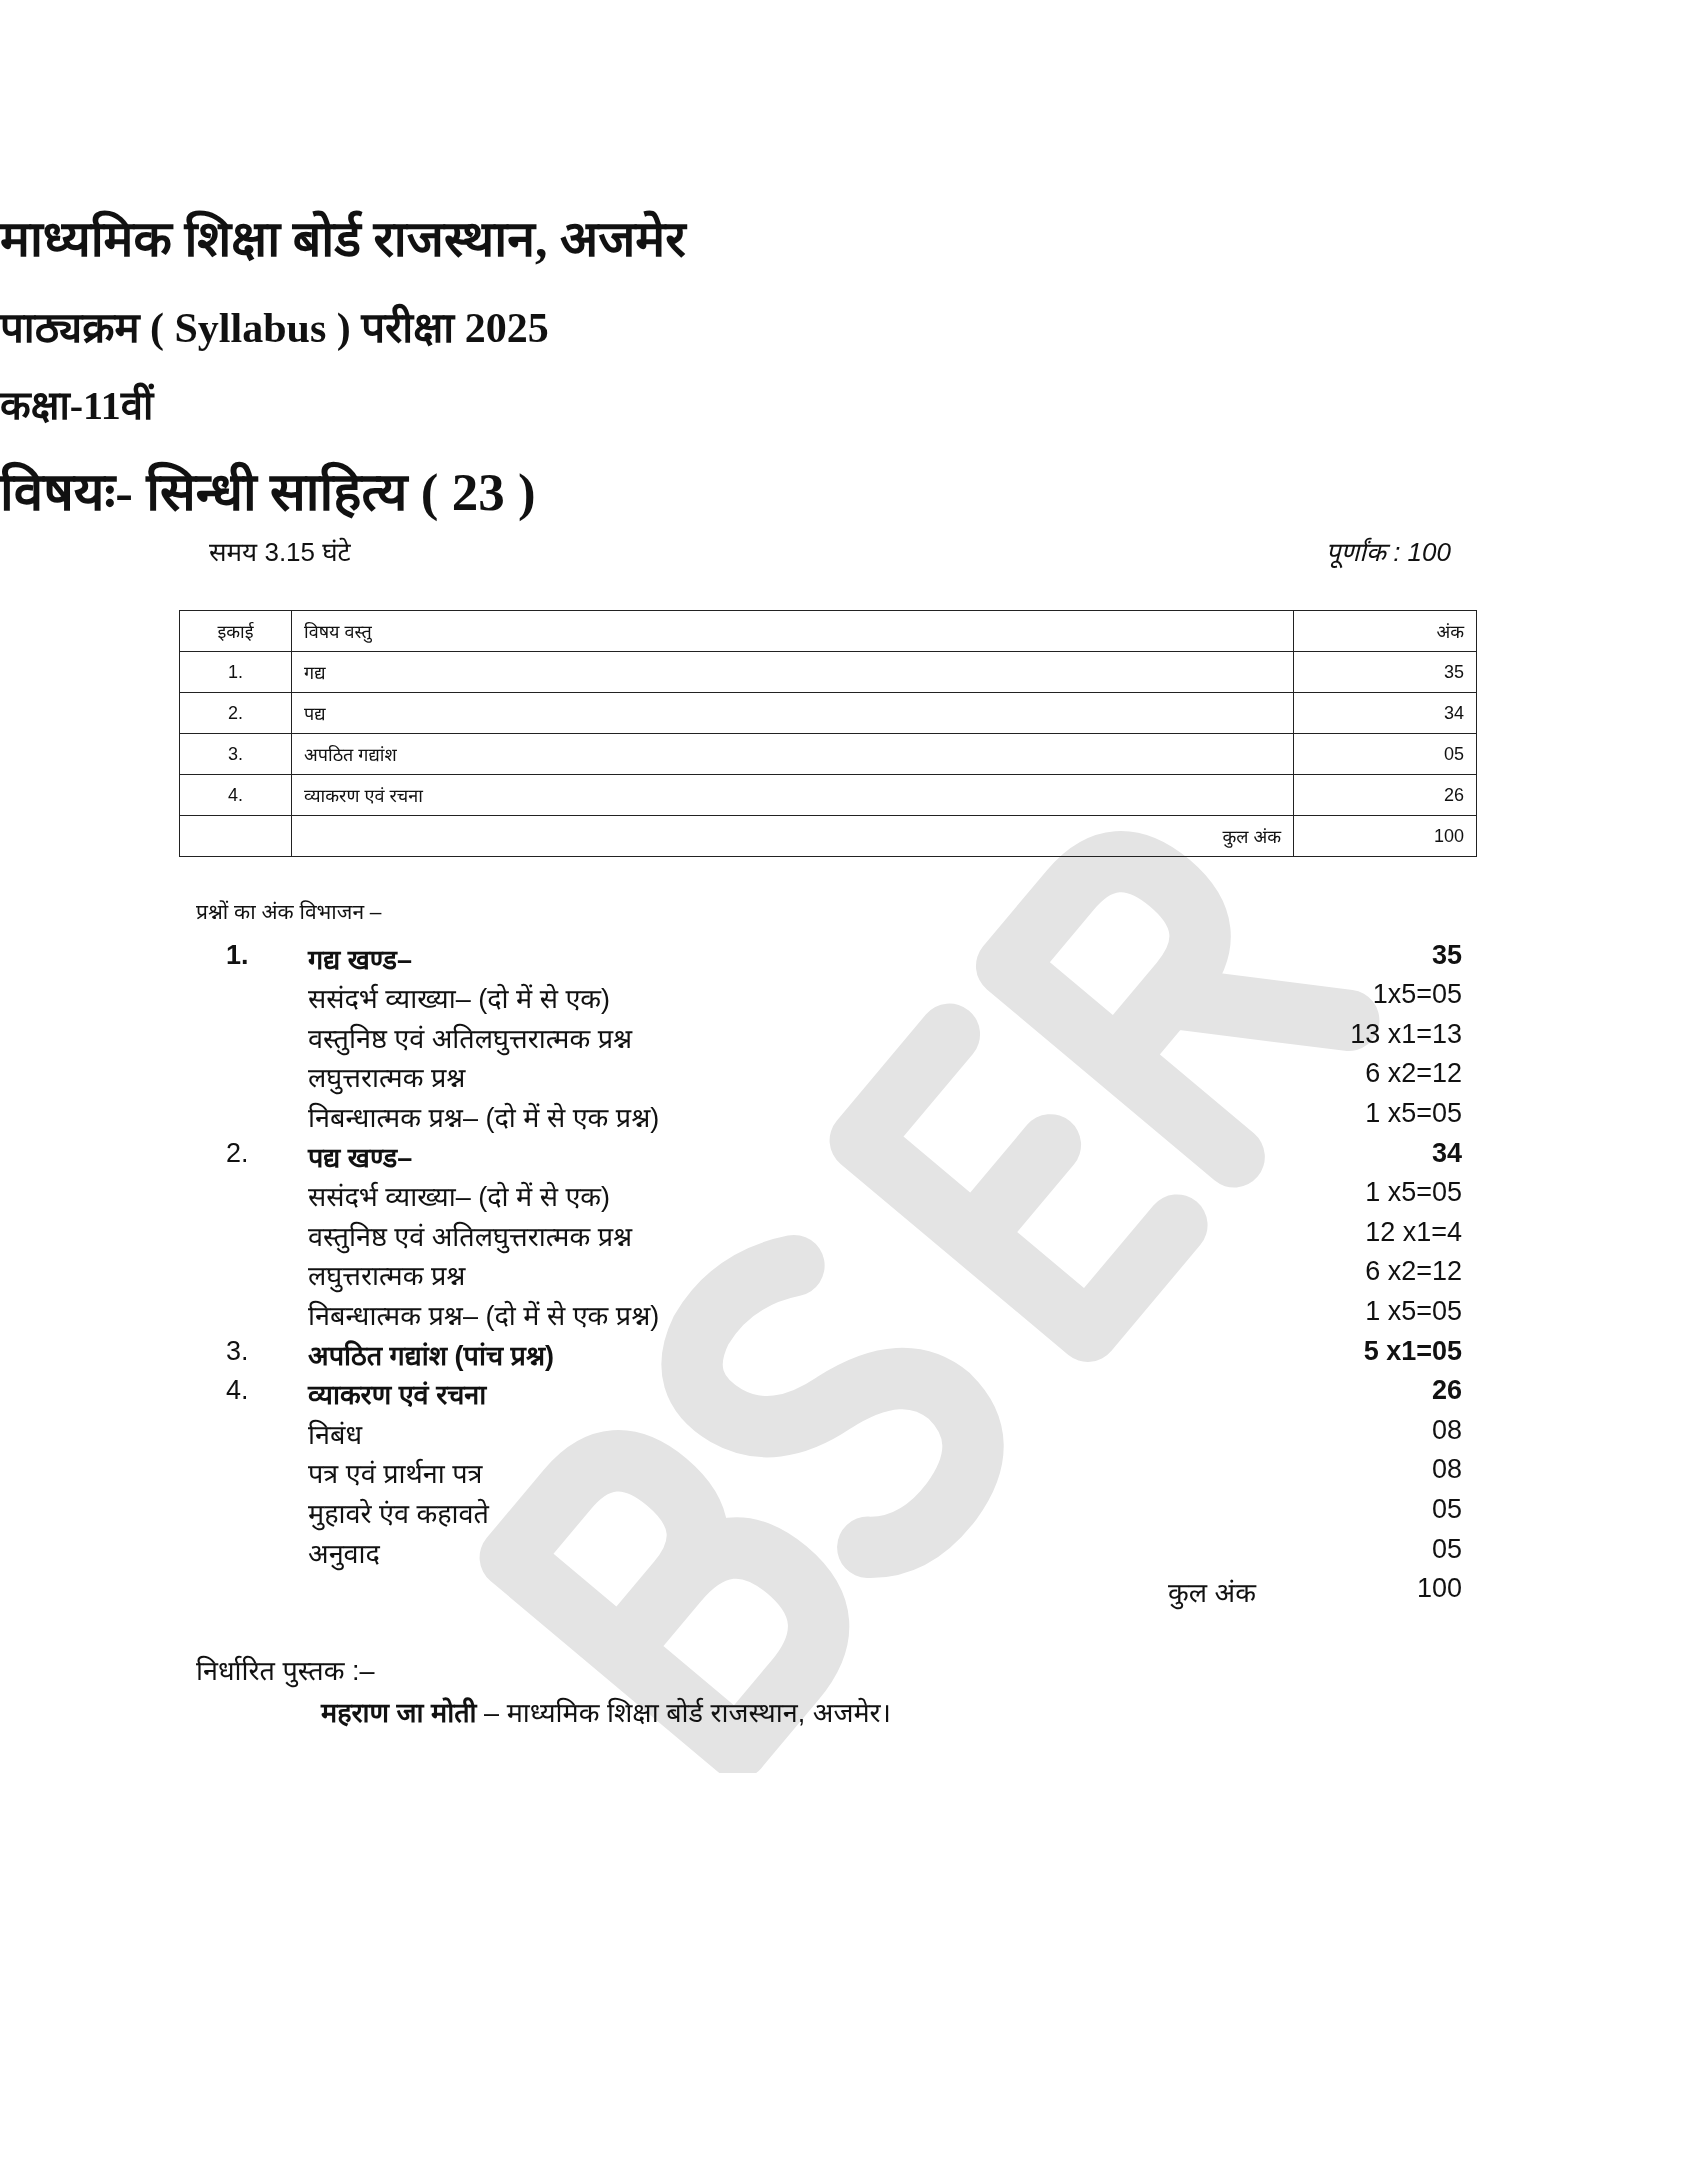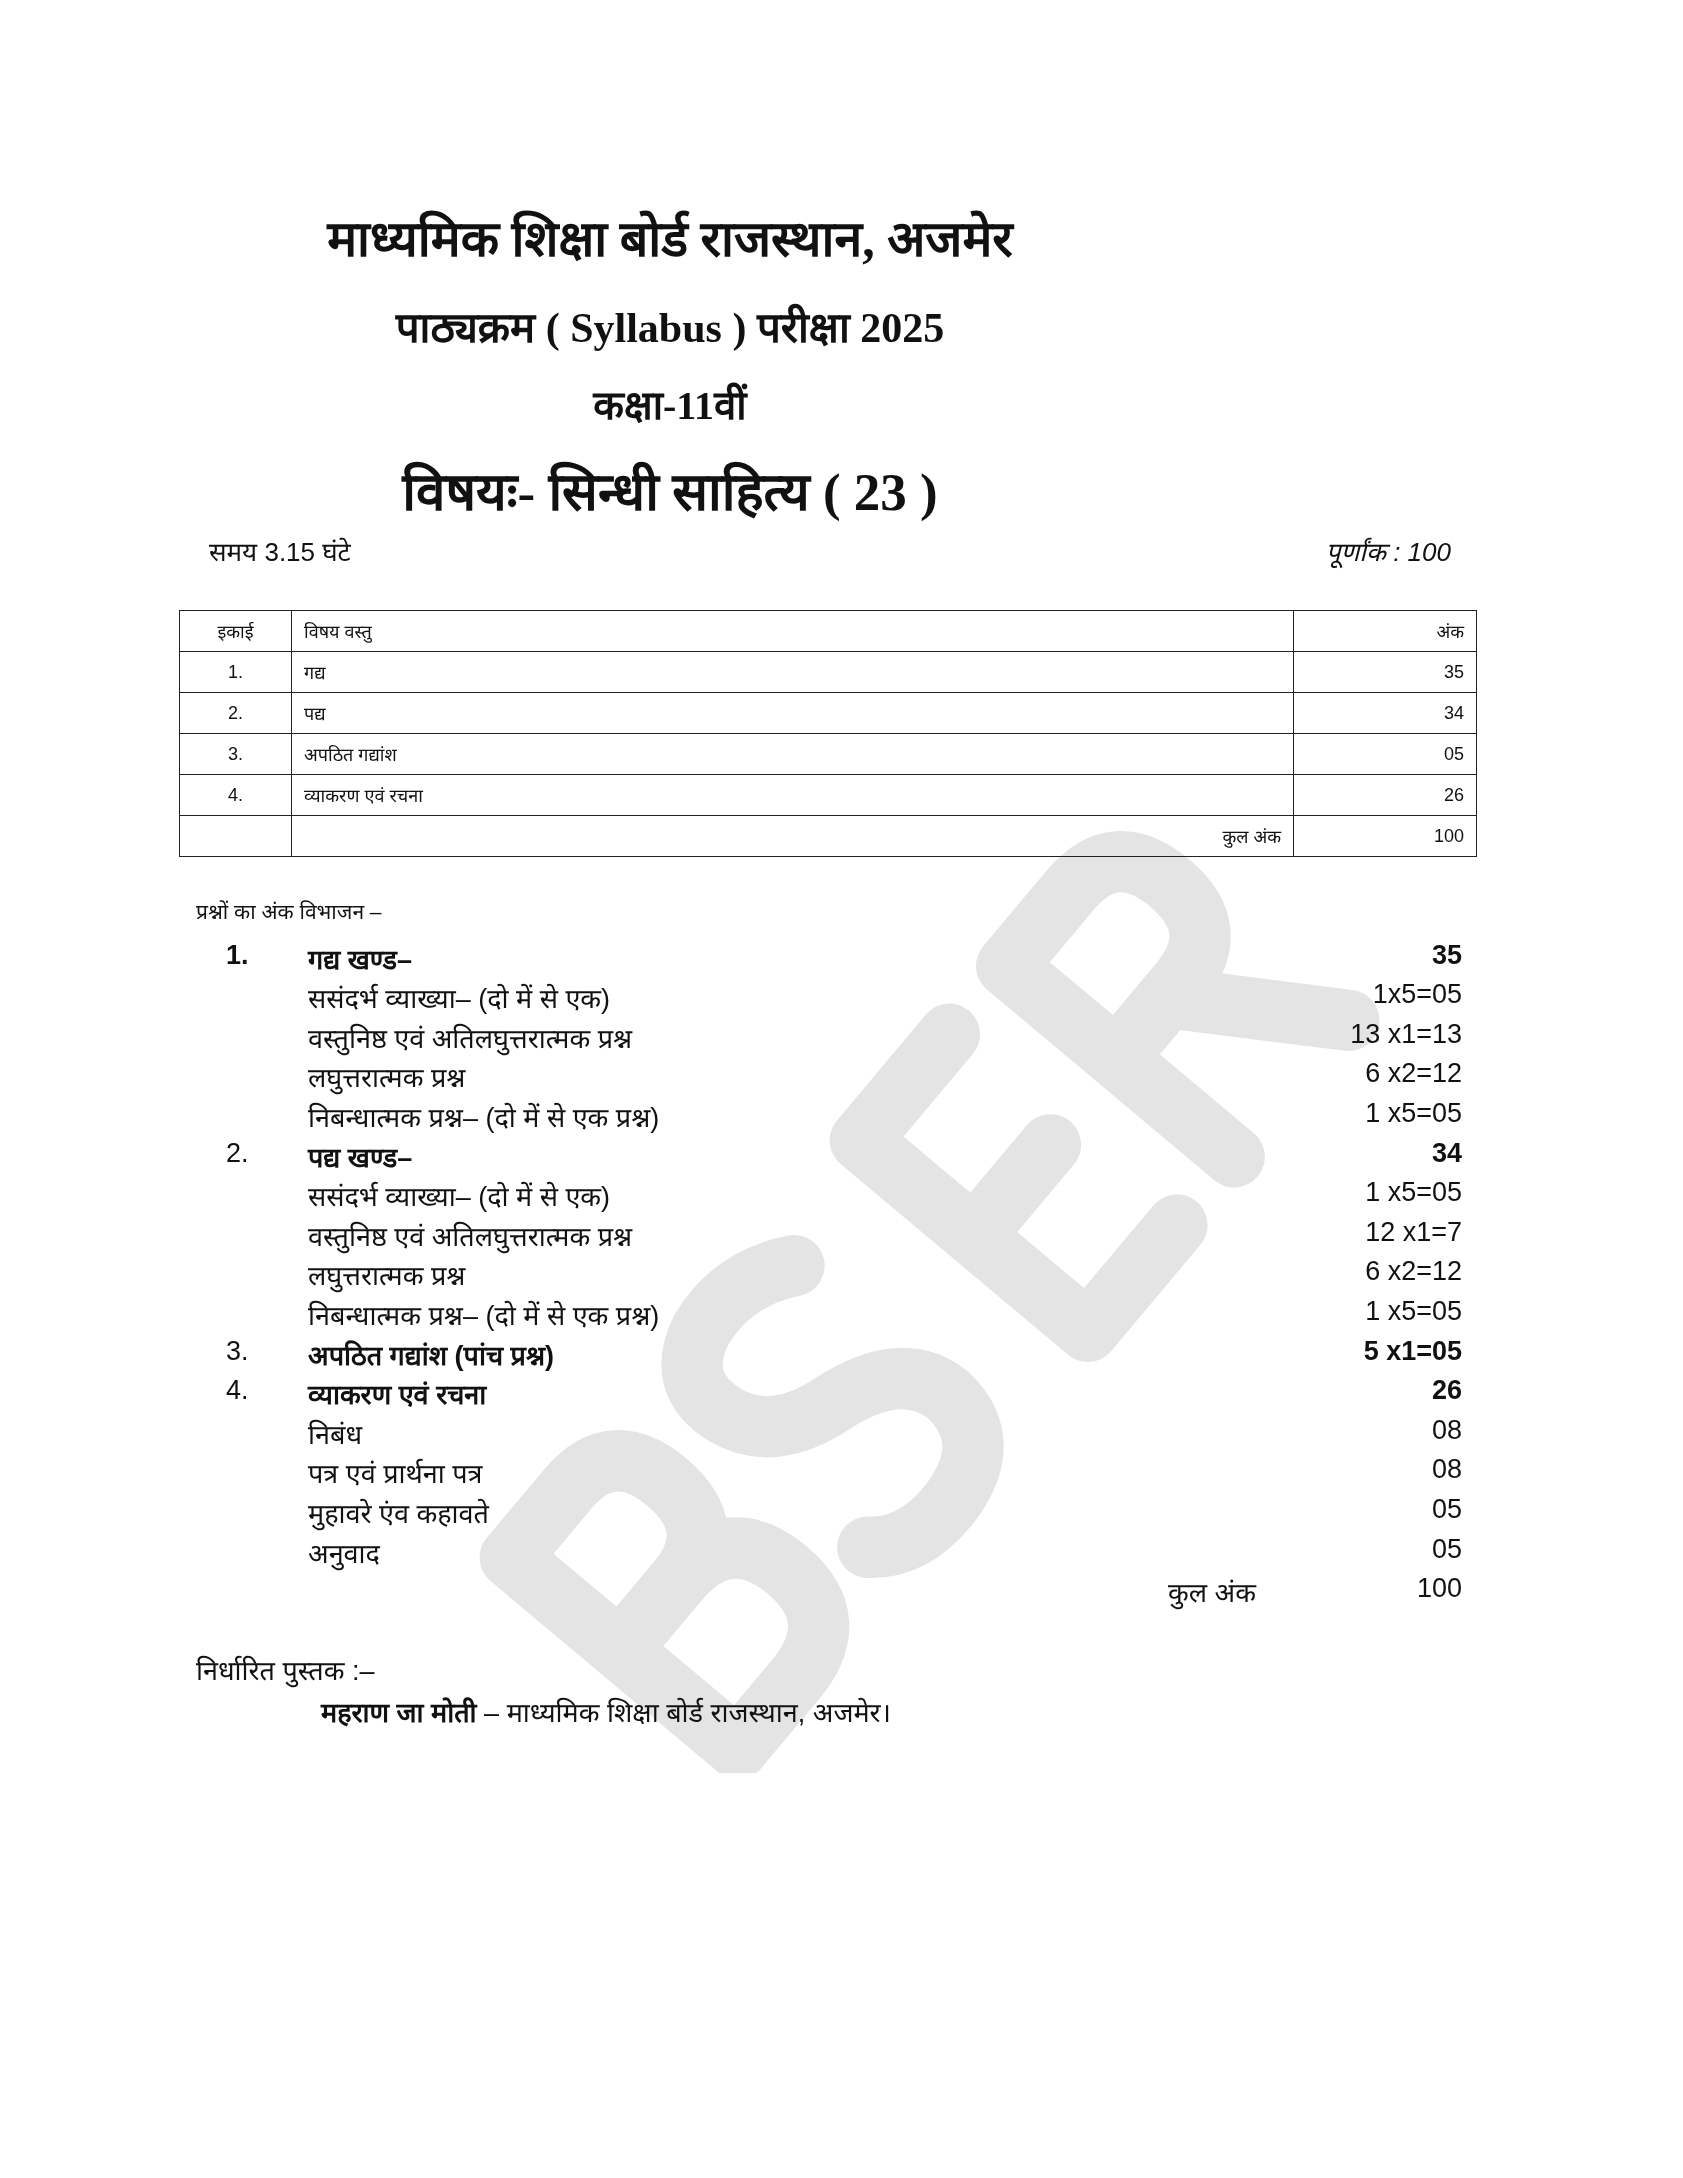--- a/index.html
+++ b/index.html
@@ -1,19 +1,19 @@
 <!DOCTYPE html>
 <html><head>
 <meta charset="utf-8">
 <style>
   html,body{margin:0;padding:0;background:#ffffff;}
   body{width:1683px;height:2178px;position:relative;overflow:hidden;color:#111;
        font-family:"Liberation Sans","DejaVu Sans",sans-serif;}
   .abs{position:absolute;}
-  .center{left:0;width:1340px;text-align:center;}
+  .center{left:0;width:1340px;}
   .h1{top:203px;font-size:50px;font-weight:bold;font-family:"Liberation Serif","DejaVu Serif",serif;}
   .h2{top:297px;font-size:42px;font-weight:bold;font-family:"Liberation Serif","DejaVu Serif",serif;}
   .h3{top:376px;font-size:40px;font-weight:bold;font-family:"Liberation Serif","DejaVu Serif",serif;}
   .h4{top:453px;font-size:53px;font-weight:bold;font-family:"Liberation Serif","DejaVu Serif",serif;}
   .meta{top:533px;font-size:26px;}
   .watermark{left:426px;top:634px;width:1089px;height:1139px;pointer-events:none;opacity:1;}
   table.summary{position:absolute;left:179px;top:610px;width:1298px;border-collapse:collapse;font-size:18px;}
   table.summary td{border:1.5px solid #222;height:40px;padding:0 12px;vertical-align:middle;}
   table.summary td.unit{width:87px;text-align:center;}
   table.summary td.marks{width:158px;text-align:right;}
@@ -121,21 +121,21 @@
       <span class="val">34</span>
     </div>
   <div class="bd-row" style="top:1177px">
       <span class="num"></span>
       <span class="txt">ससंदर्भ व्याख्या– (दो में से एक)</span>
       <span class="val">1 x5=05</span>
     </div>
   <div class="bd-row" style="top:1217px">
       <span class="num"></span>
       <span class="txt">वस्तुनिष्ठ एवं अतिलघुत्तरात्मक प्रश्न</span>
-      <span class="val">12 x1=7</span>
+      <span class="val">12 x1=4</span>
     </div>
   <div class="bd-row" style="top:1256px">
       <span class="num"></span>
       <span class="txt">लघुत्तरात्मक प्रश्न</span>
       <span class="val">6 x2=12</span>
     </div>
   <div class="bd-row" style="top:1296px">
       <span class="num"></span>
       <span class="txt">निबन्धात्मक प्रश्न– (दो में से एक प्रश्न)</span>
       <span class="val">1 x5=05</span>

